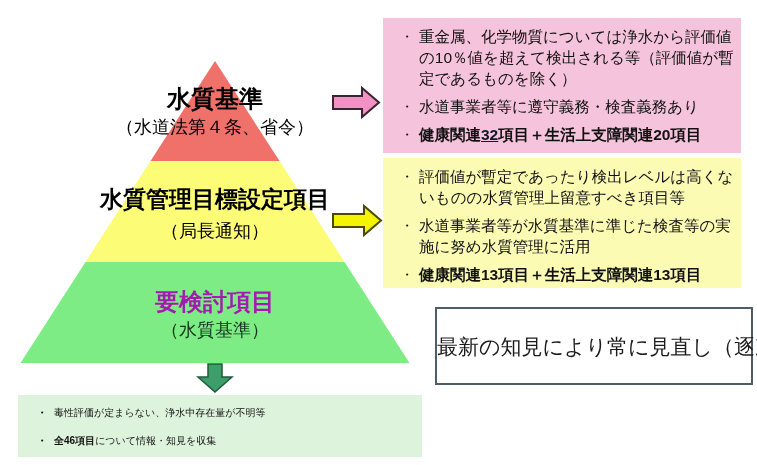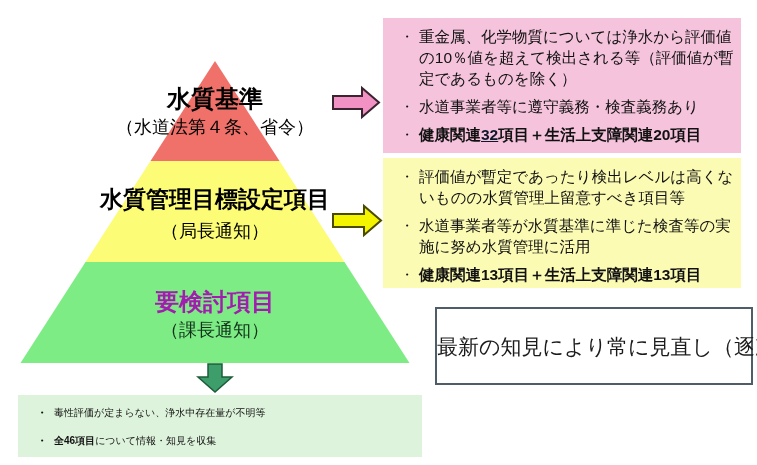--- a/index.html
+++ b/index.html
@@ -44,21 +44,21 @@
     <path d="M208,364 L222,364 L222,377 L232,377 L215,392 L198,377 L208,377 Z" stroke-width="1.5" fill="#3D9E6B" stroke="#1C5C38"></path>
   </svg>
 
   <div class="pyr-label l-title" style="left:215px; top:86px;">水質基準</div>
   <div class="pyr-label l-sub" style="left:215px; top:117px;">（水道法第４条、省令）</div>
 
   <div class="pyr-label l-title2" style="left:215px; top:187px;">水質管理目標設定項目</div>
   <div class="pyr-label l-sub" style="left:215px; top:221px;">（局長通知）</div>
 
   <div class="pyr-label l-title" style="left: 215px; top: 289px; color: #a21caf;">要検討項目</div>
-  <div class="pyr-label l-sub" style="left: 215px; top: 320px; color: rgb(17, 51, 28);">（課長通知）</div>
+  <div class="pyr-label l-sub" style="left: 215px; top: 320px; color: rgb(17, 51, 28);">（水質基準）</div>
 
   <div class="box" style="left: 383px; top: 18px; width: 358px; height: 135px; background-color: rgb(245, 195, 220);">
     <div class="bullets">
       <div class="bullet-row">
         <span class="bullet-mark">・</span>
         <span class="bullet-text">重金属、化学物質については浄水から評価値の10％値を超えて検出される等（評価値が暫定であるものを除く）</span>
       </div>
       <div class="bullet-row">
         <span class="bullet-mark">・</span>
         <span class="bullet-text">水道事業者等に遵守義務・検査義務あり</span>

